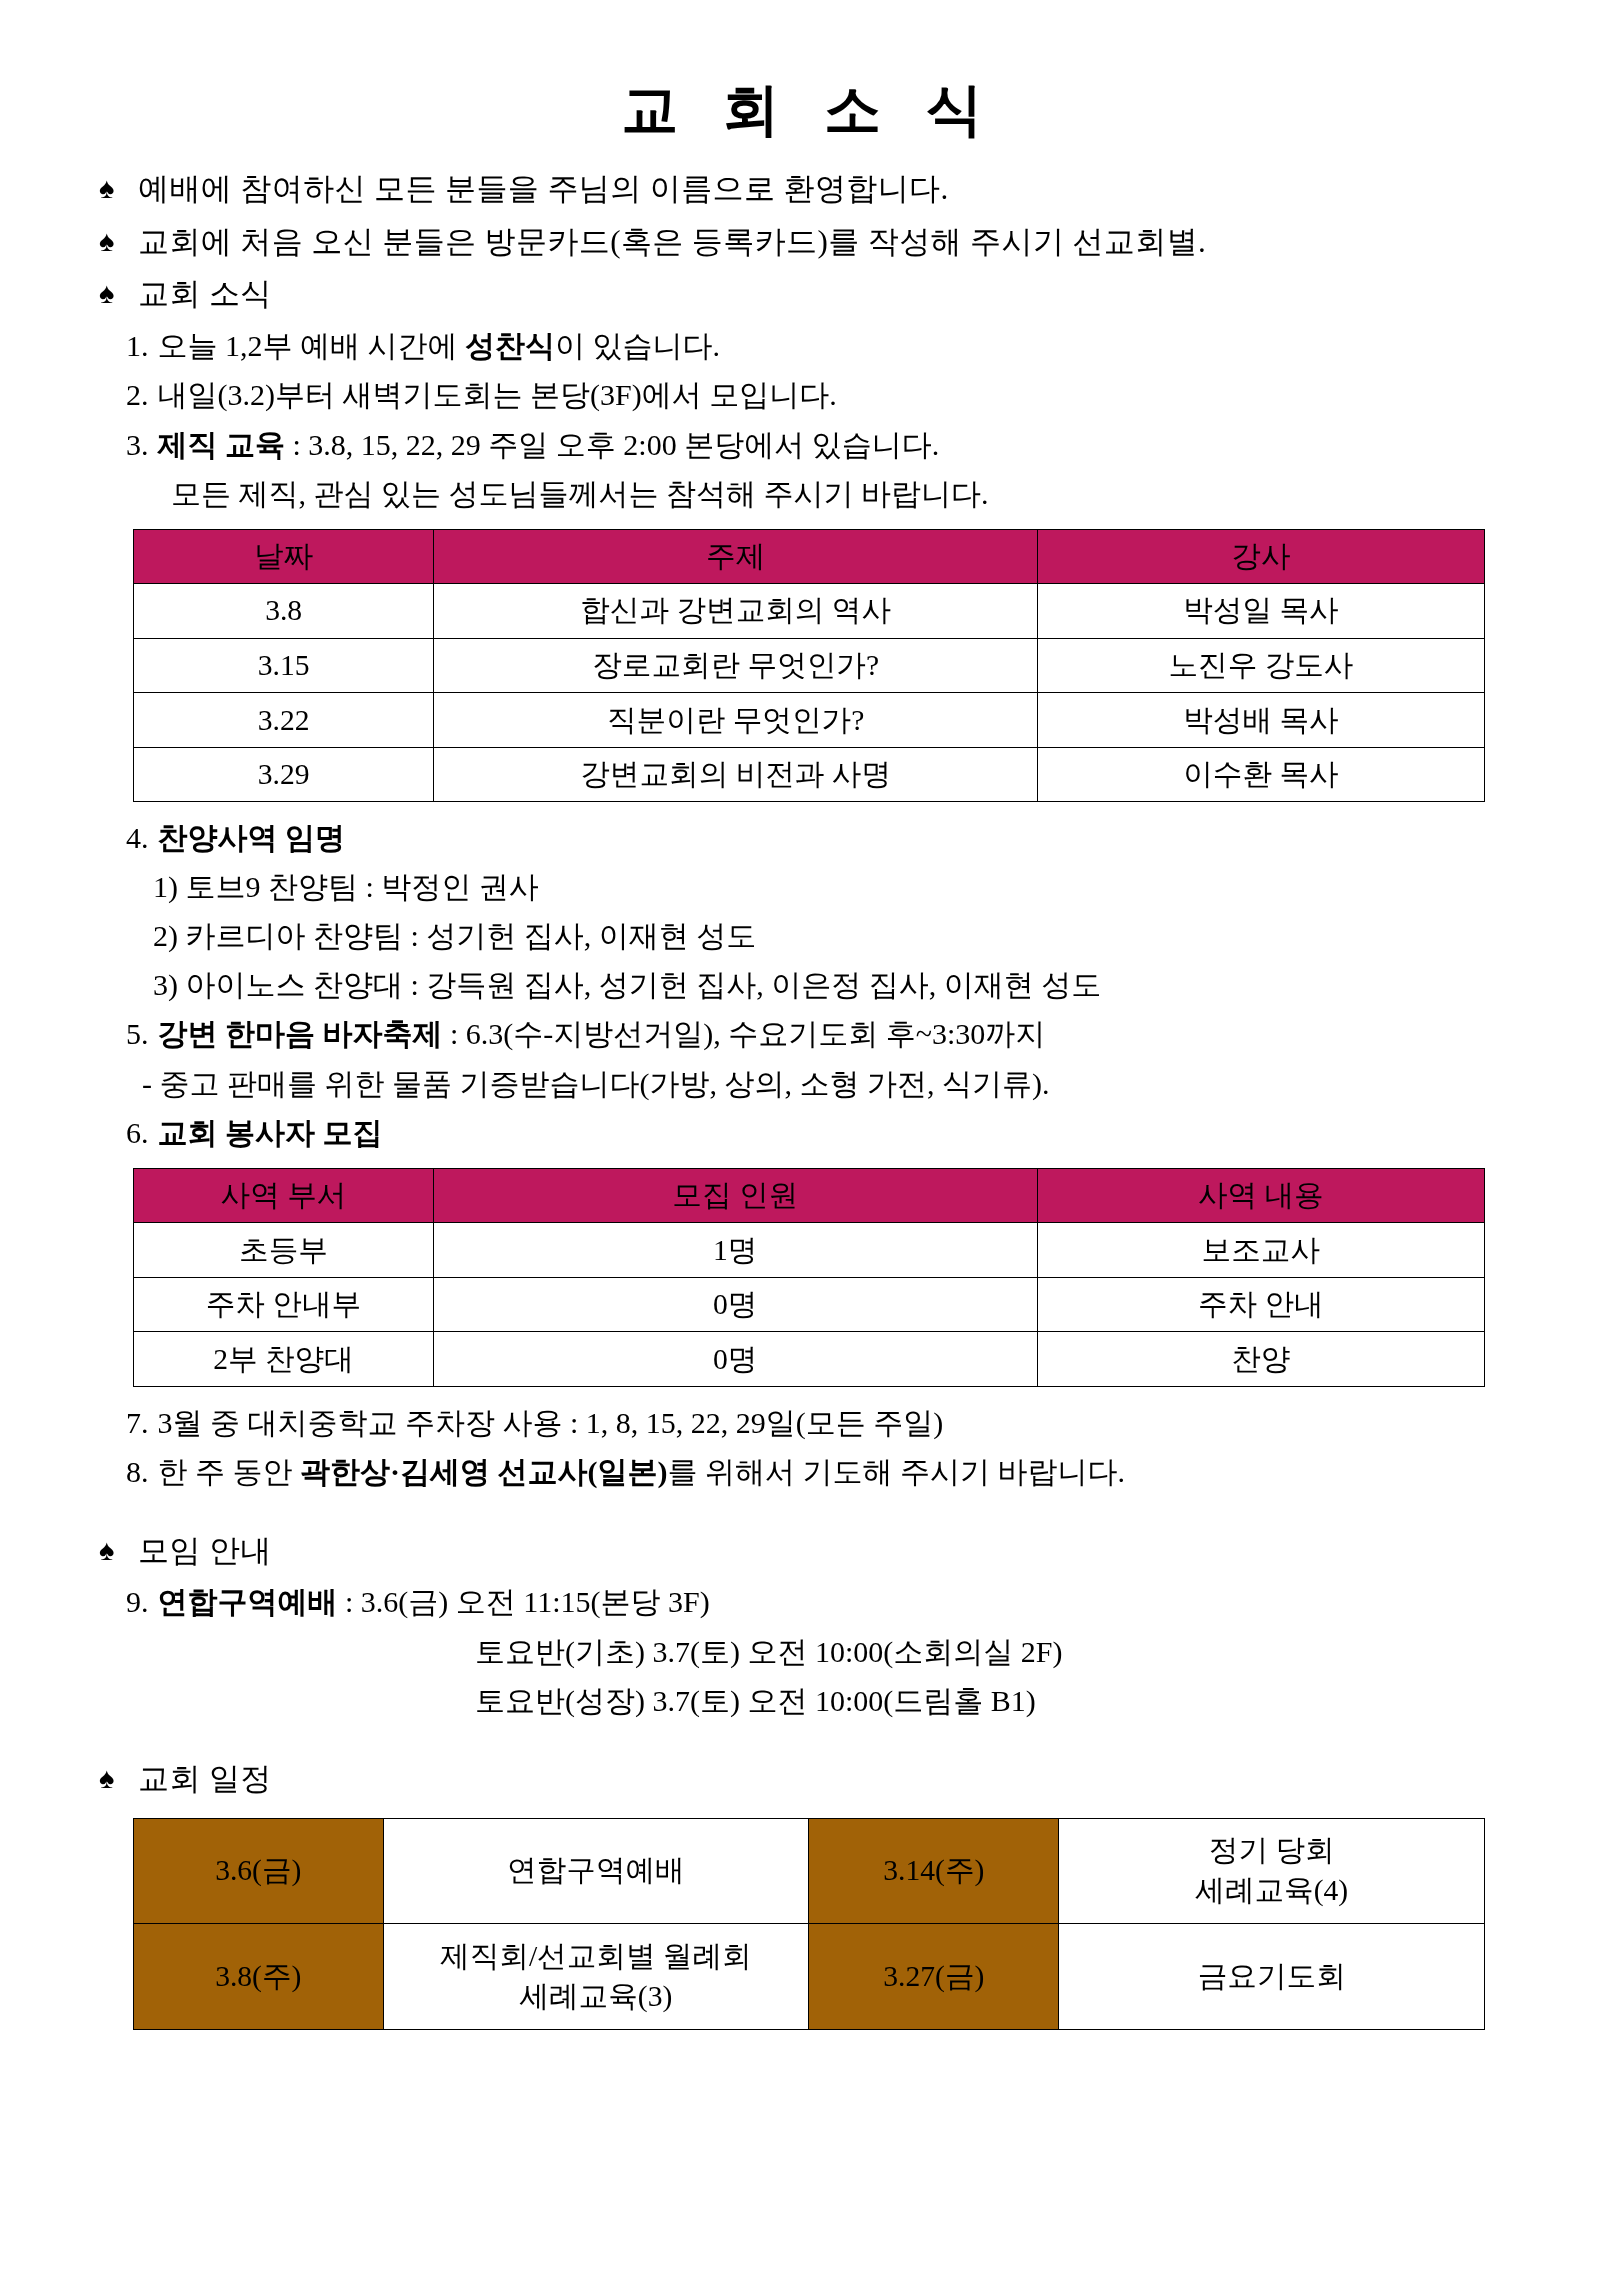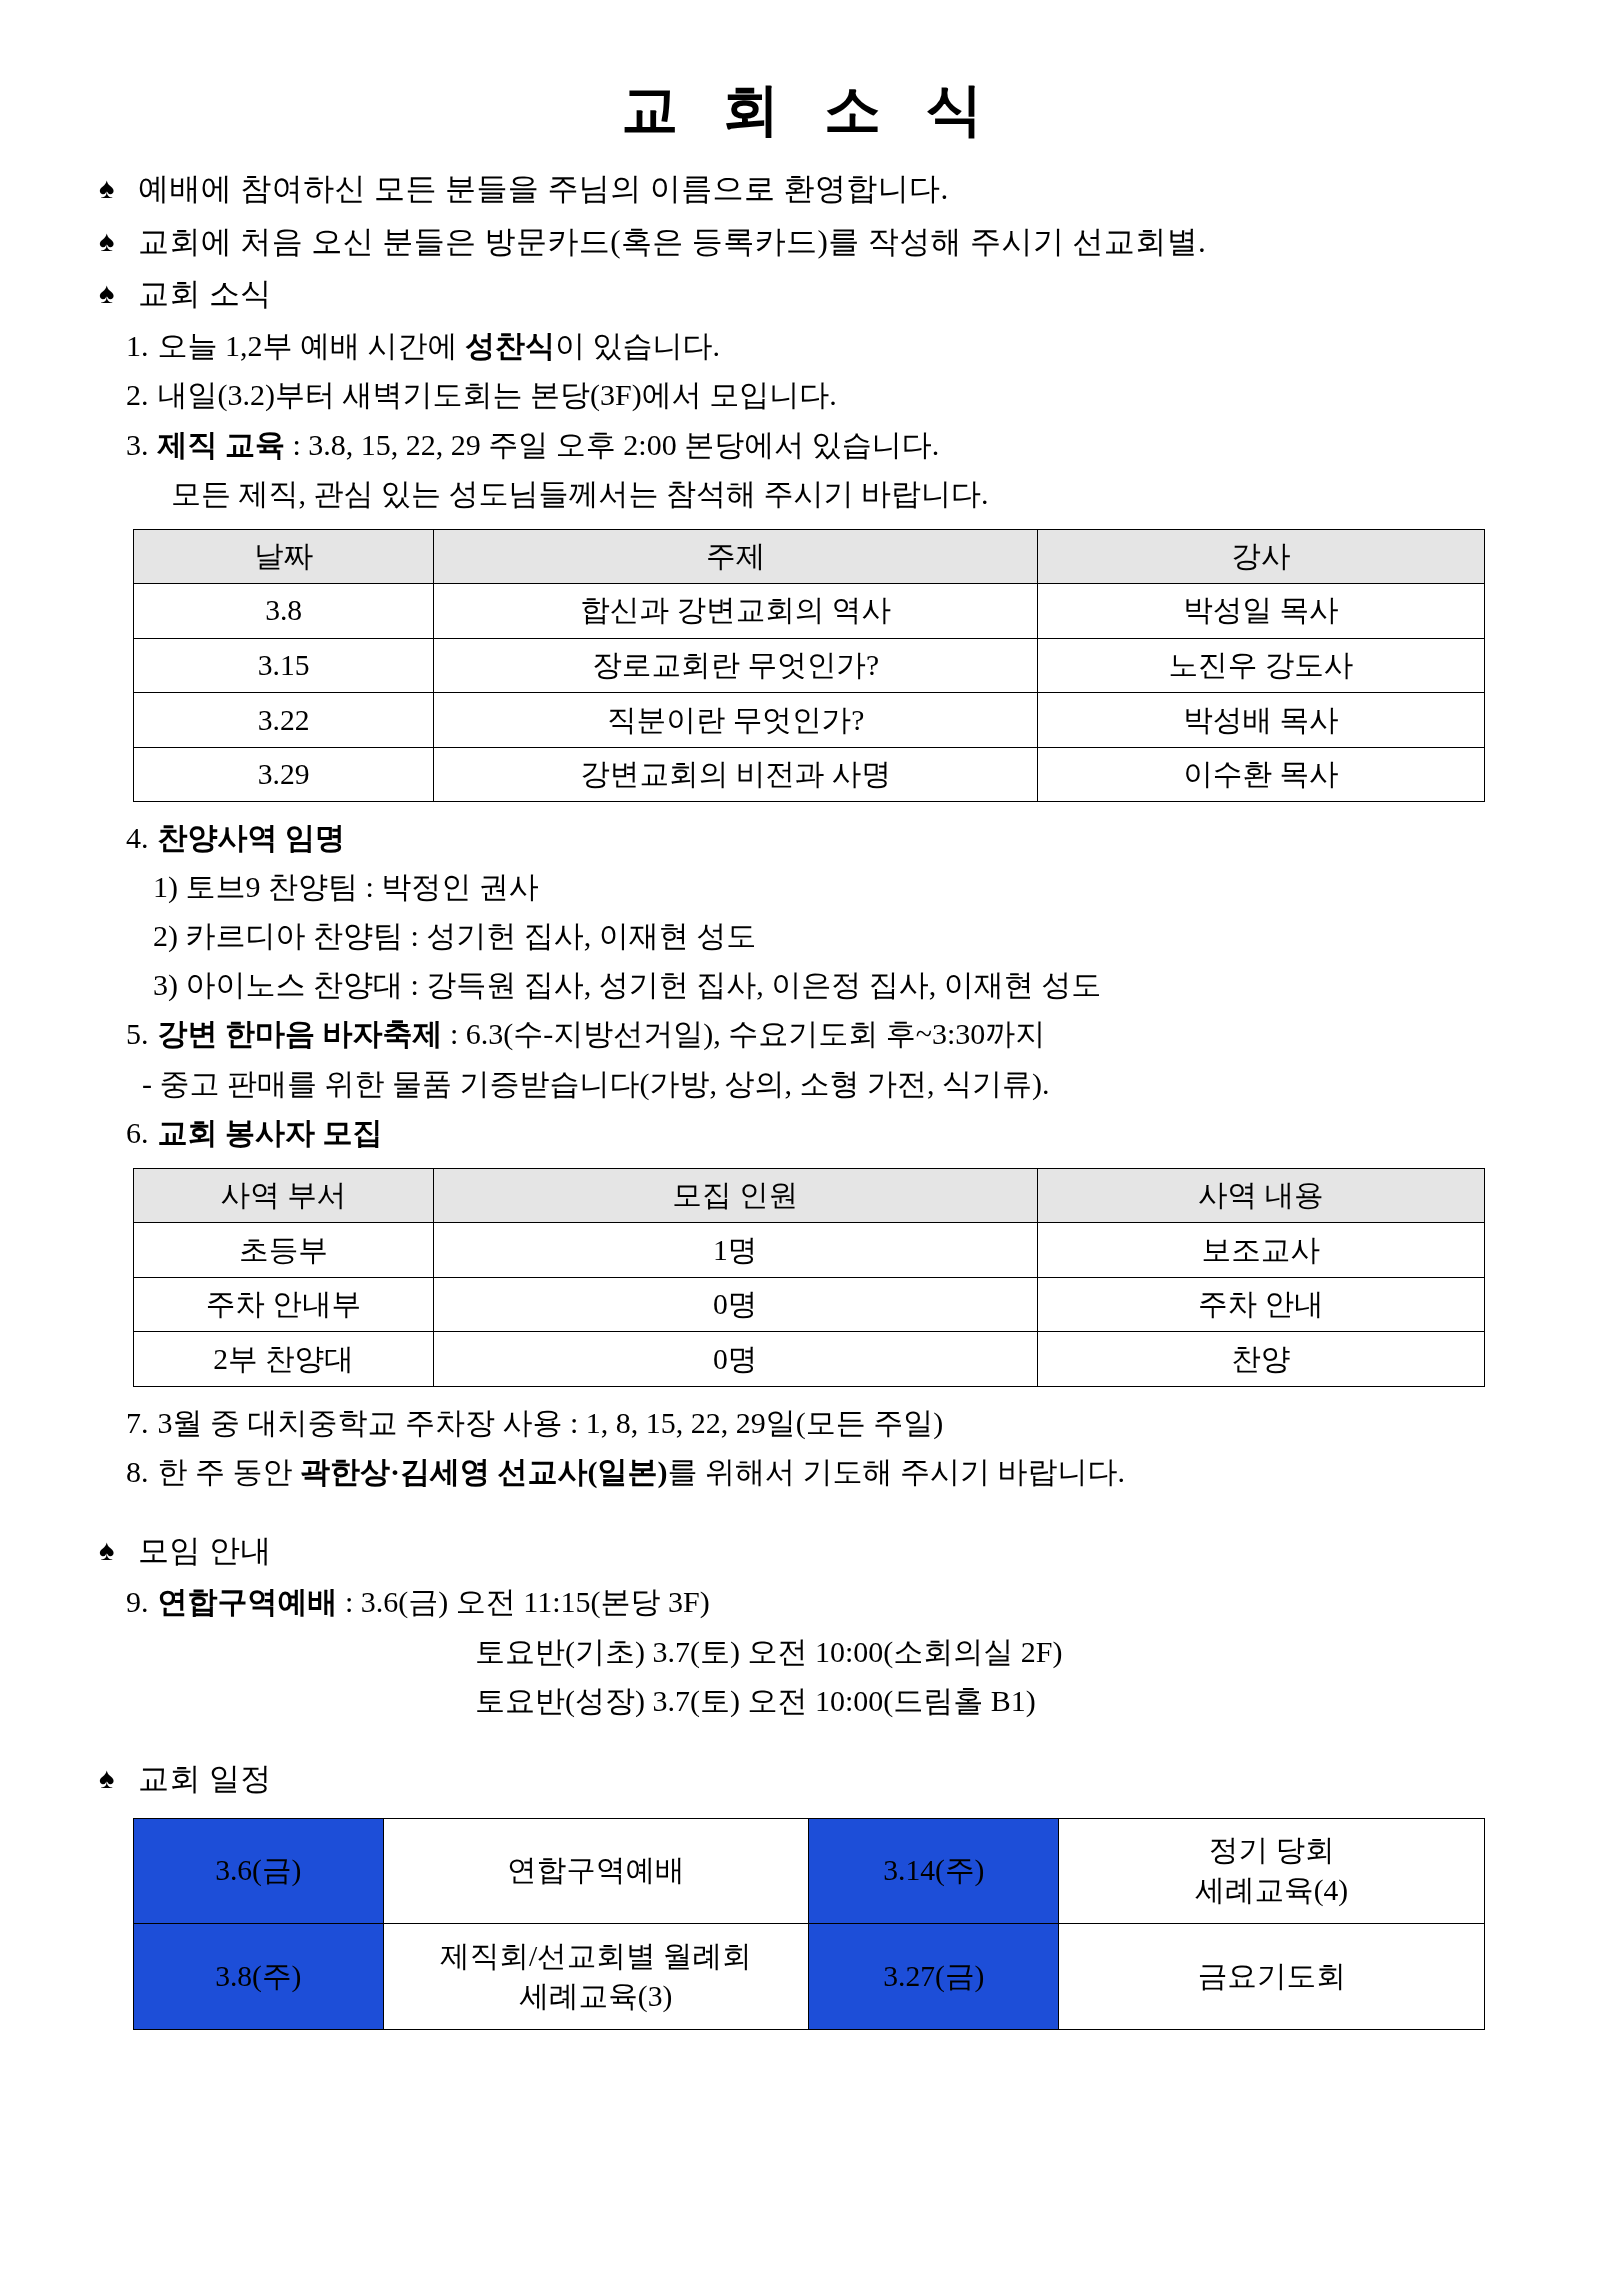--- a/index.html
+++ b/index.html
@@ -89,40 +89,40 @@
     width: 1352px;
     font-size: 29.6px;
   }
   table.grid td, table.grid th {
     border: 1.8px solid #000000;
     text-align: center;
     padding: 6.3px 5.4px;
     font-weight: normal;
   }
   table.grid thead td {
-    background: #e5e5e5;
+    background: #be185d;
   }
   .col-a { width: 296px; }
   .col-b { width: 609px; }
   .col-c { width: 448px; }
   table.sched {
     border-collapse: collapse;
     margin: 16px auto 9px auto;
     width: 1352px;
     font-size: 29.6px;
   }
   table.sched td {
     border: 1.8px solid #000000;
     text-align: center;
     padding: 12.5px 7.2px;
     vertical-align: middle;
     line-height: 1.35;
   }
   table.sched td.date {
-    background: #1d4ed8;
+    background: #a16207;
     width: 242px;
   }
   table.sched td.desc {
     width: 430px;
   }
   .gap-md { height: 23px; }
   .two-line { white-space: pre-line; }
 </style>
 </head>
 <body>

